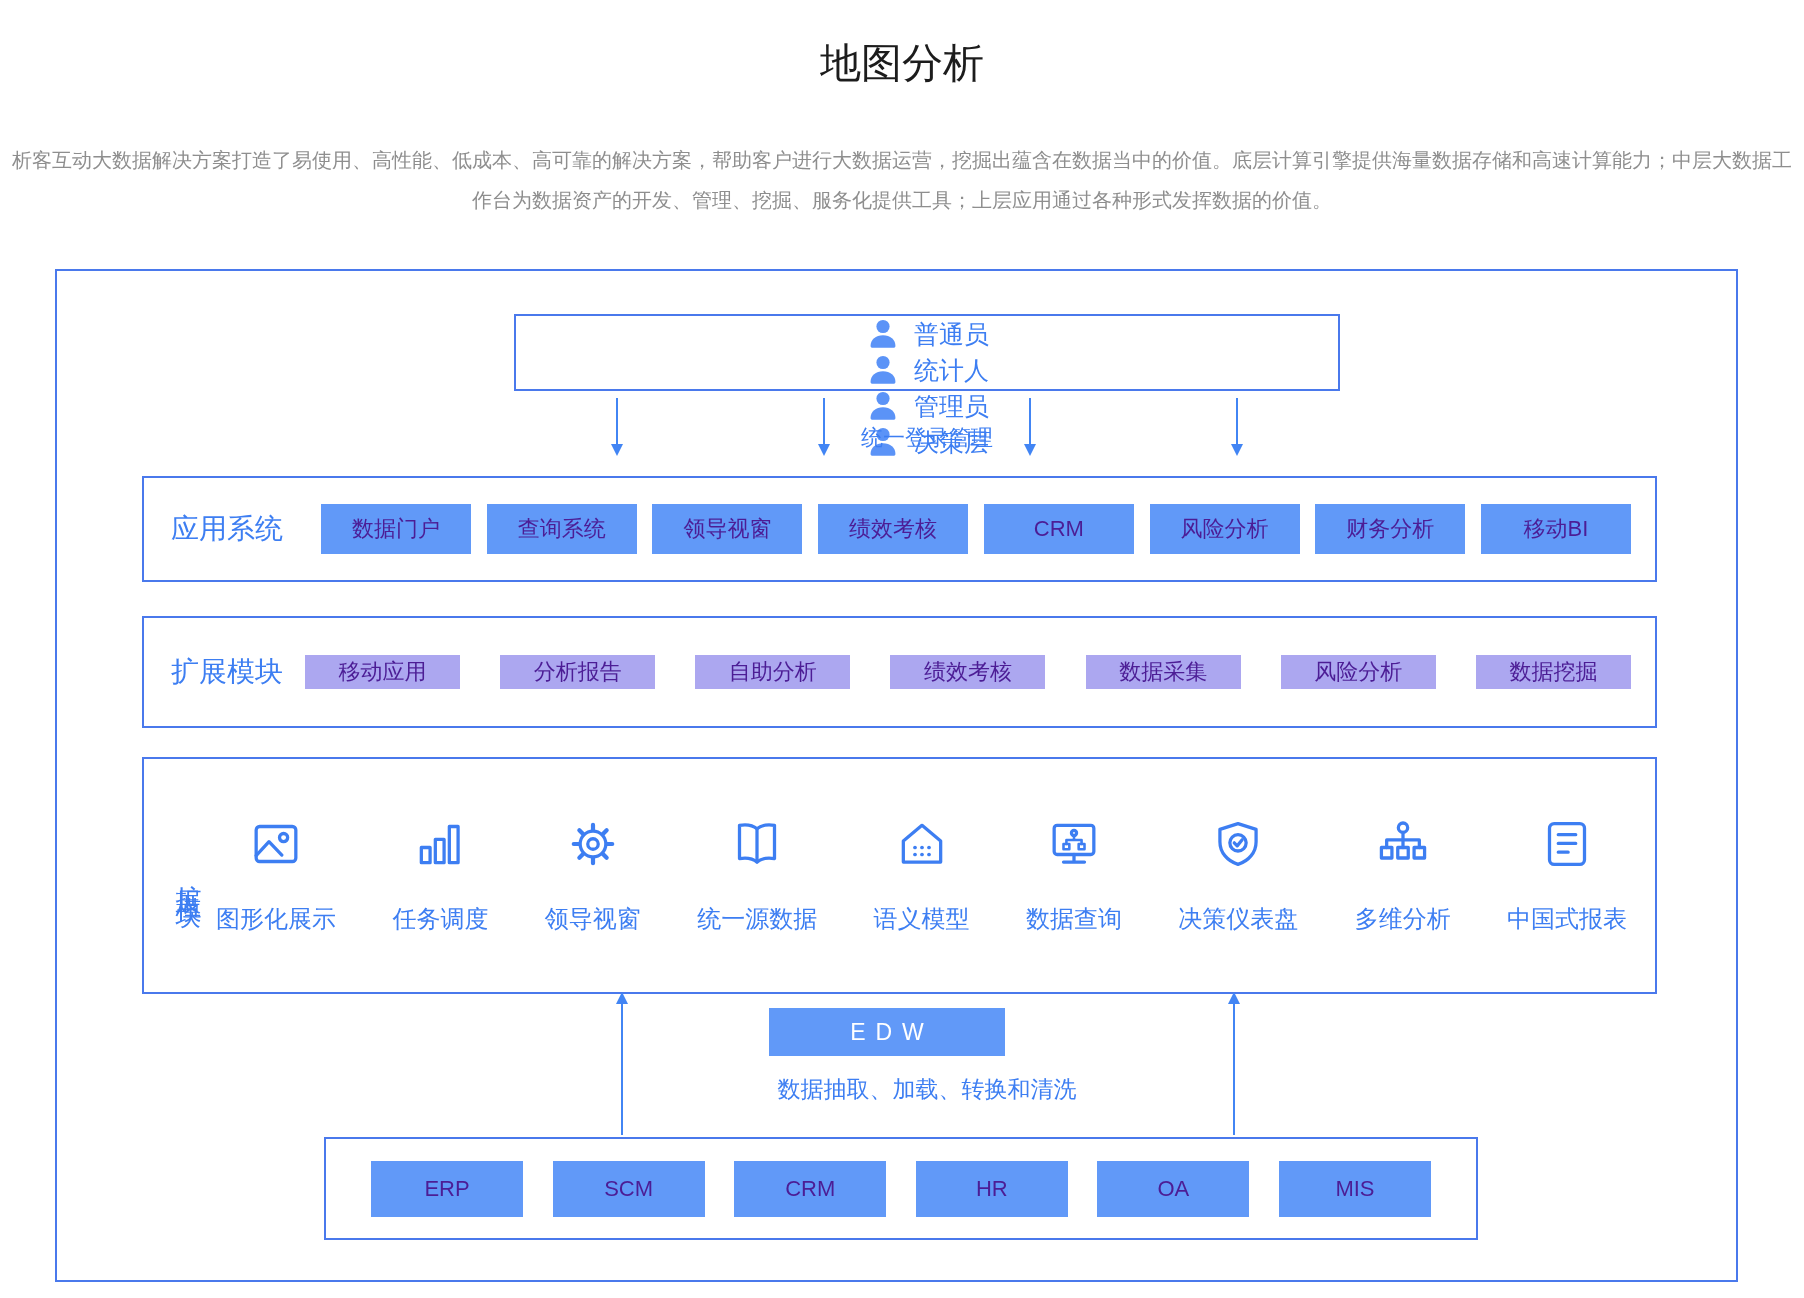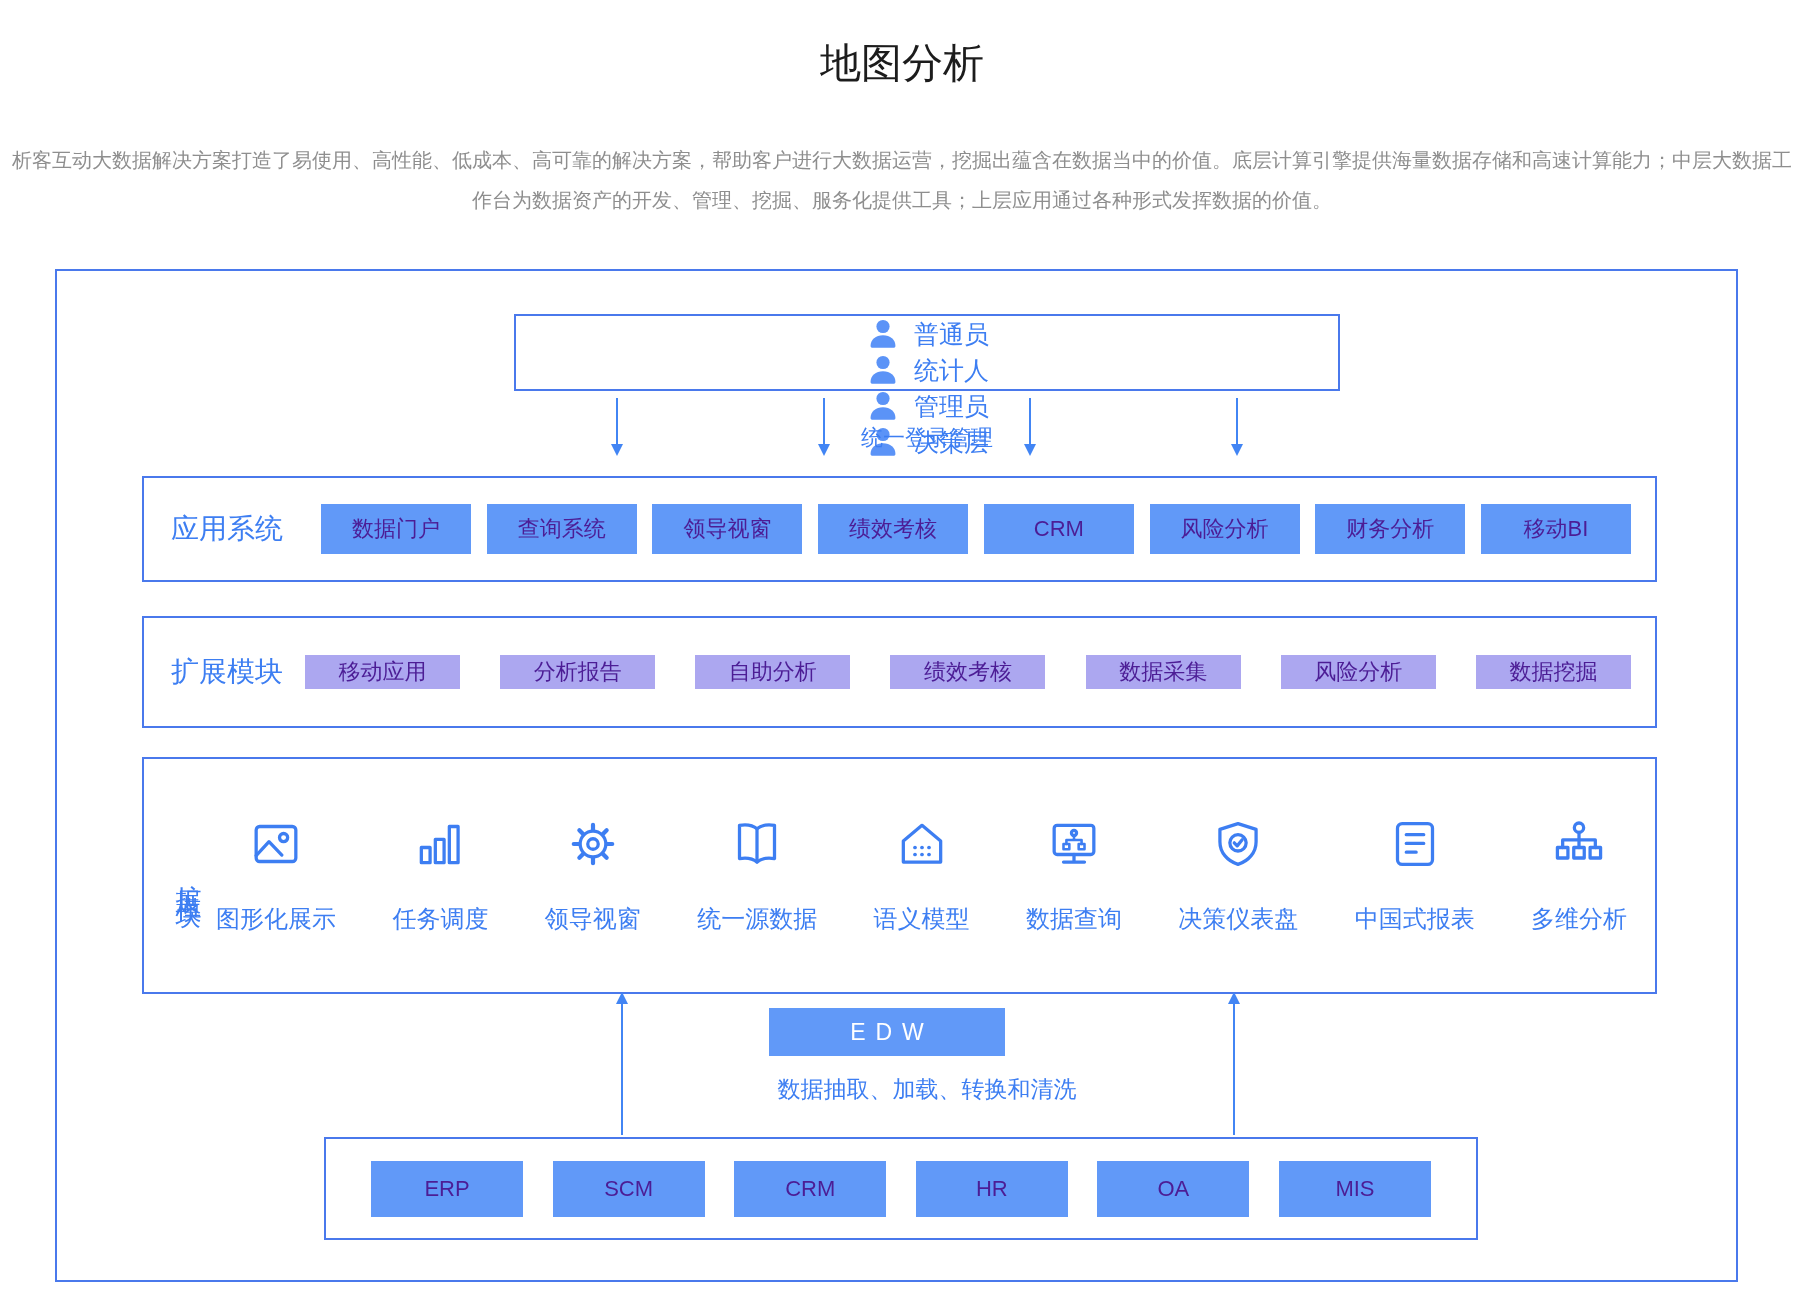--- a/index.html
+++ b/index.html
@@ -227,35 +227,35 @@
           <svg class="mod-icon" viewBox="0 0 48 48" fill="none" stroke="currentColor" stroke-width="2.8" stroke-linecap="round" stroke-linejoin="round">
             <path d="M24 6.5 L39.5 11.5 V22 C39.5 31.5 33 38.5 24 41.5 C15 38.5 8.5 31.5 8.5 22 V11.5 Z"></path>
             <circle cx="24" cy="23" r="7"></circle>
             <path d="M20.8 23 L23.3 25.6 L27.6 20.4"></path>
           </svg>
           <div class="mod-label">决策仪表盘</div>
         </div>
 
         <div class="module">
           <svg class="mod-icon" viewBox="0 0 48 48" fill="none" stroke="currentColor" stroke-width="2.8" stroke-linecap="round" stroke-linejoin="round">
-            <rect x="9" y="6.5" width="30" height="35" rx="4"></rect>
-            <path d="M16.5 16 H31.5 M16.5 23.5 H31.5 M16.5 31 H25"></path>
-          </svg>
-          <div class="mod-label">中国式报表</div>
-        </div>
-
-        <div class="module">
-          <svg class="mod-icon" viewBox="0 0 48 48" fill="none" stroke="currentColor" stroke-width="2.8" stroke-linecap="round" stroke-linejoin="round">
             <circle cx="24" cy="10" r="4"></circle>
             <path d="M24 14 V20.5 M10 20.5 H38 M10 20.5 V27 M24 20.5 V27 M38 20.5 V27"></path>
             <rect x="5.5" y="27" width="9" height="9"></rect>
             <rect x="19.5" y="27" width="9" height="9"></rect>
             <rect x="33.5" y="27" width="9" height="9"></rect>
           </svg>
           <div class="mod-label">多维分析</div>
+        </div>
+
+        <div class="module">
+          <svg class="mod-icon" viewBox="0 0 48 48" fill="none" stroke="currentColor" stroke-width="2.8" stroke-linecap="round" stroke-linejoin="round">
+            <rect x="9" y="6.5" width="30" height="35" rx="4"></rect>
+            <path d="M16.5 16 H31.5 M16.5 23.5 H31.5 M16.5 31 H25"></path>
+          </svg>
+          <div class="mod-label">中国式报表</div>
         </div>
 
       </div>
     </div>
 
     <i class="arrow-up up1"></i>
     <i class="arrow-up up2"></i>
     <div class="edw-btn">EDW</div>
     <div class="etl-text">数据抽取、加载、转换和清洗</div>
 

